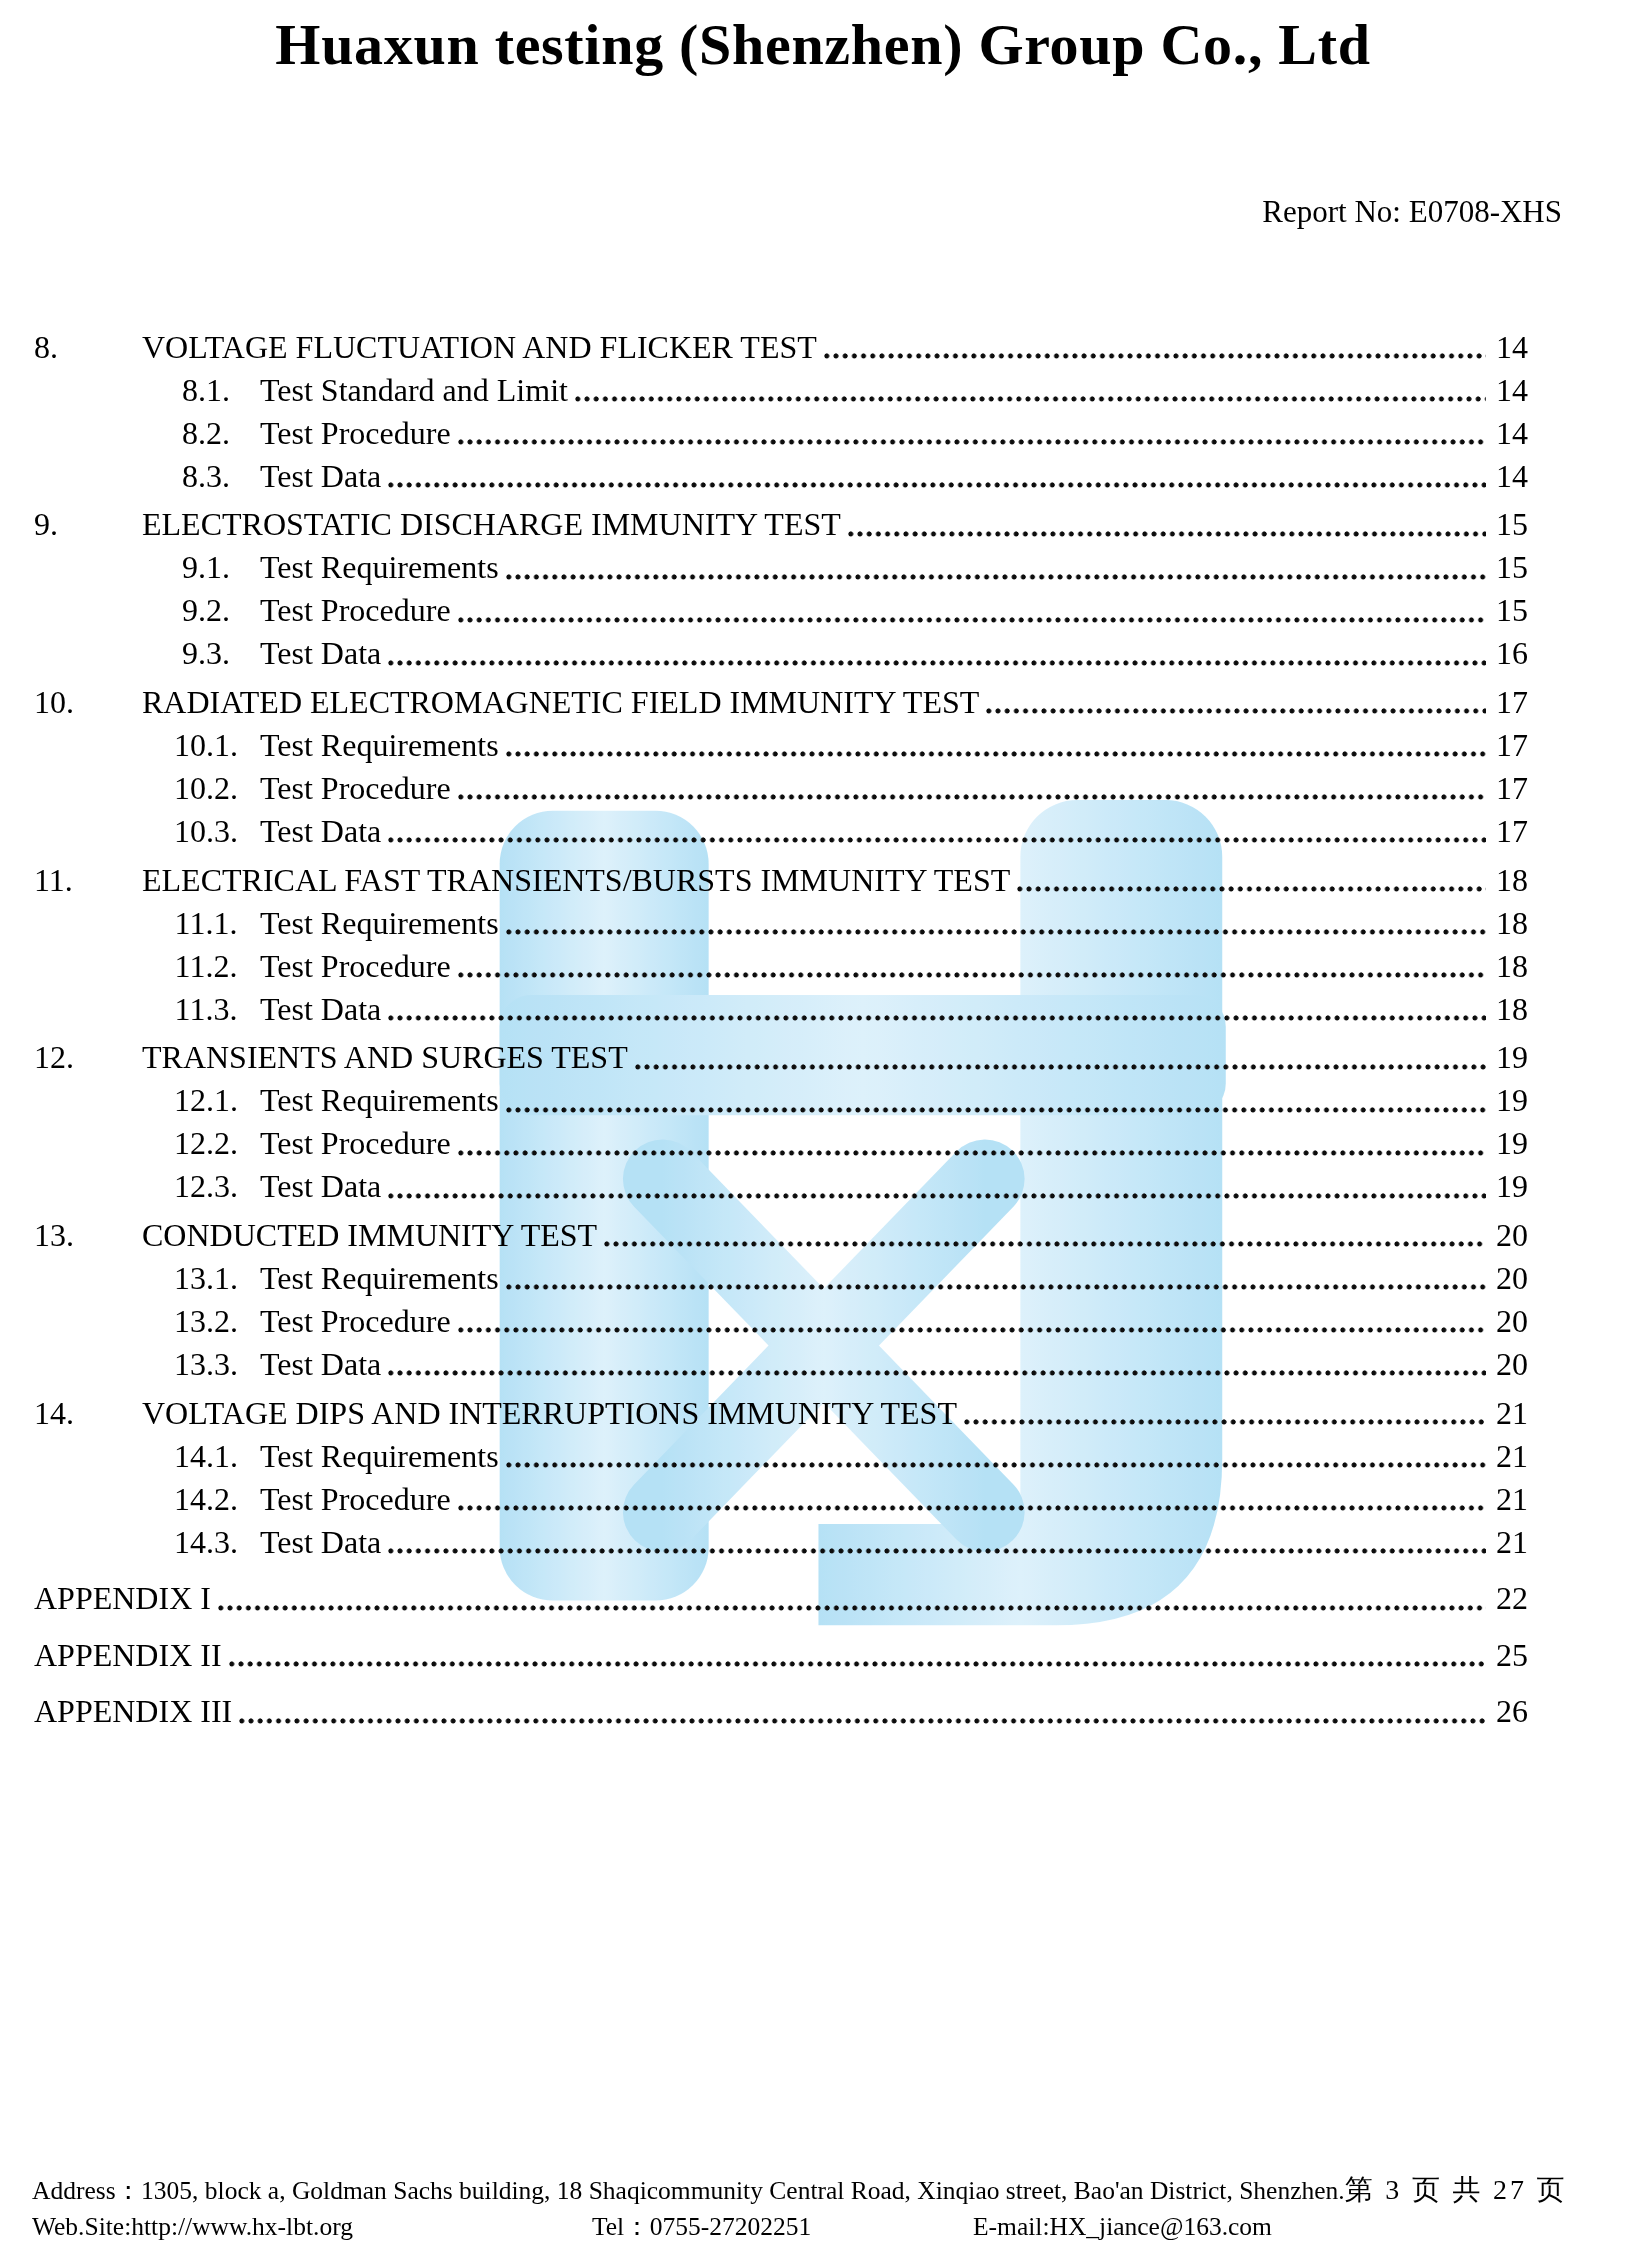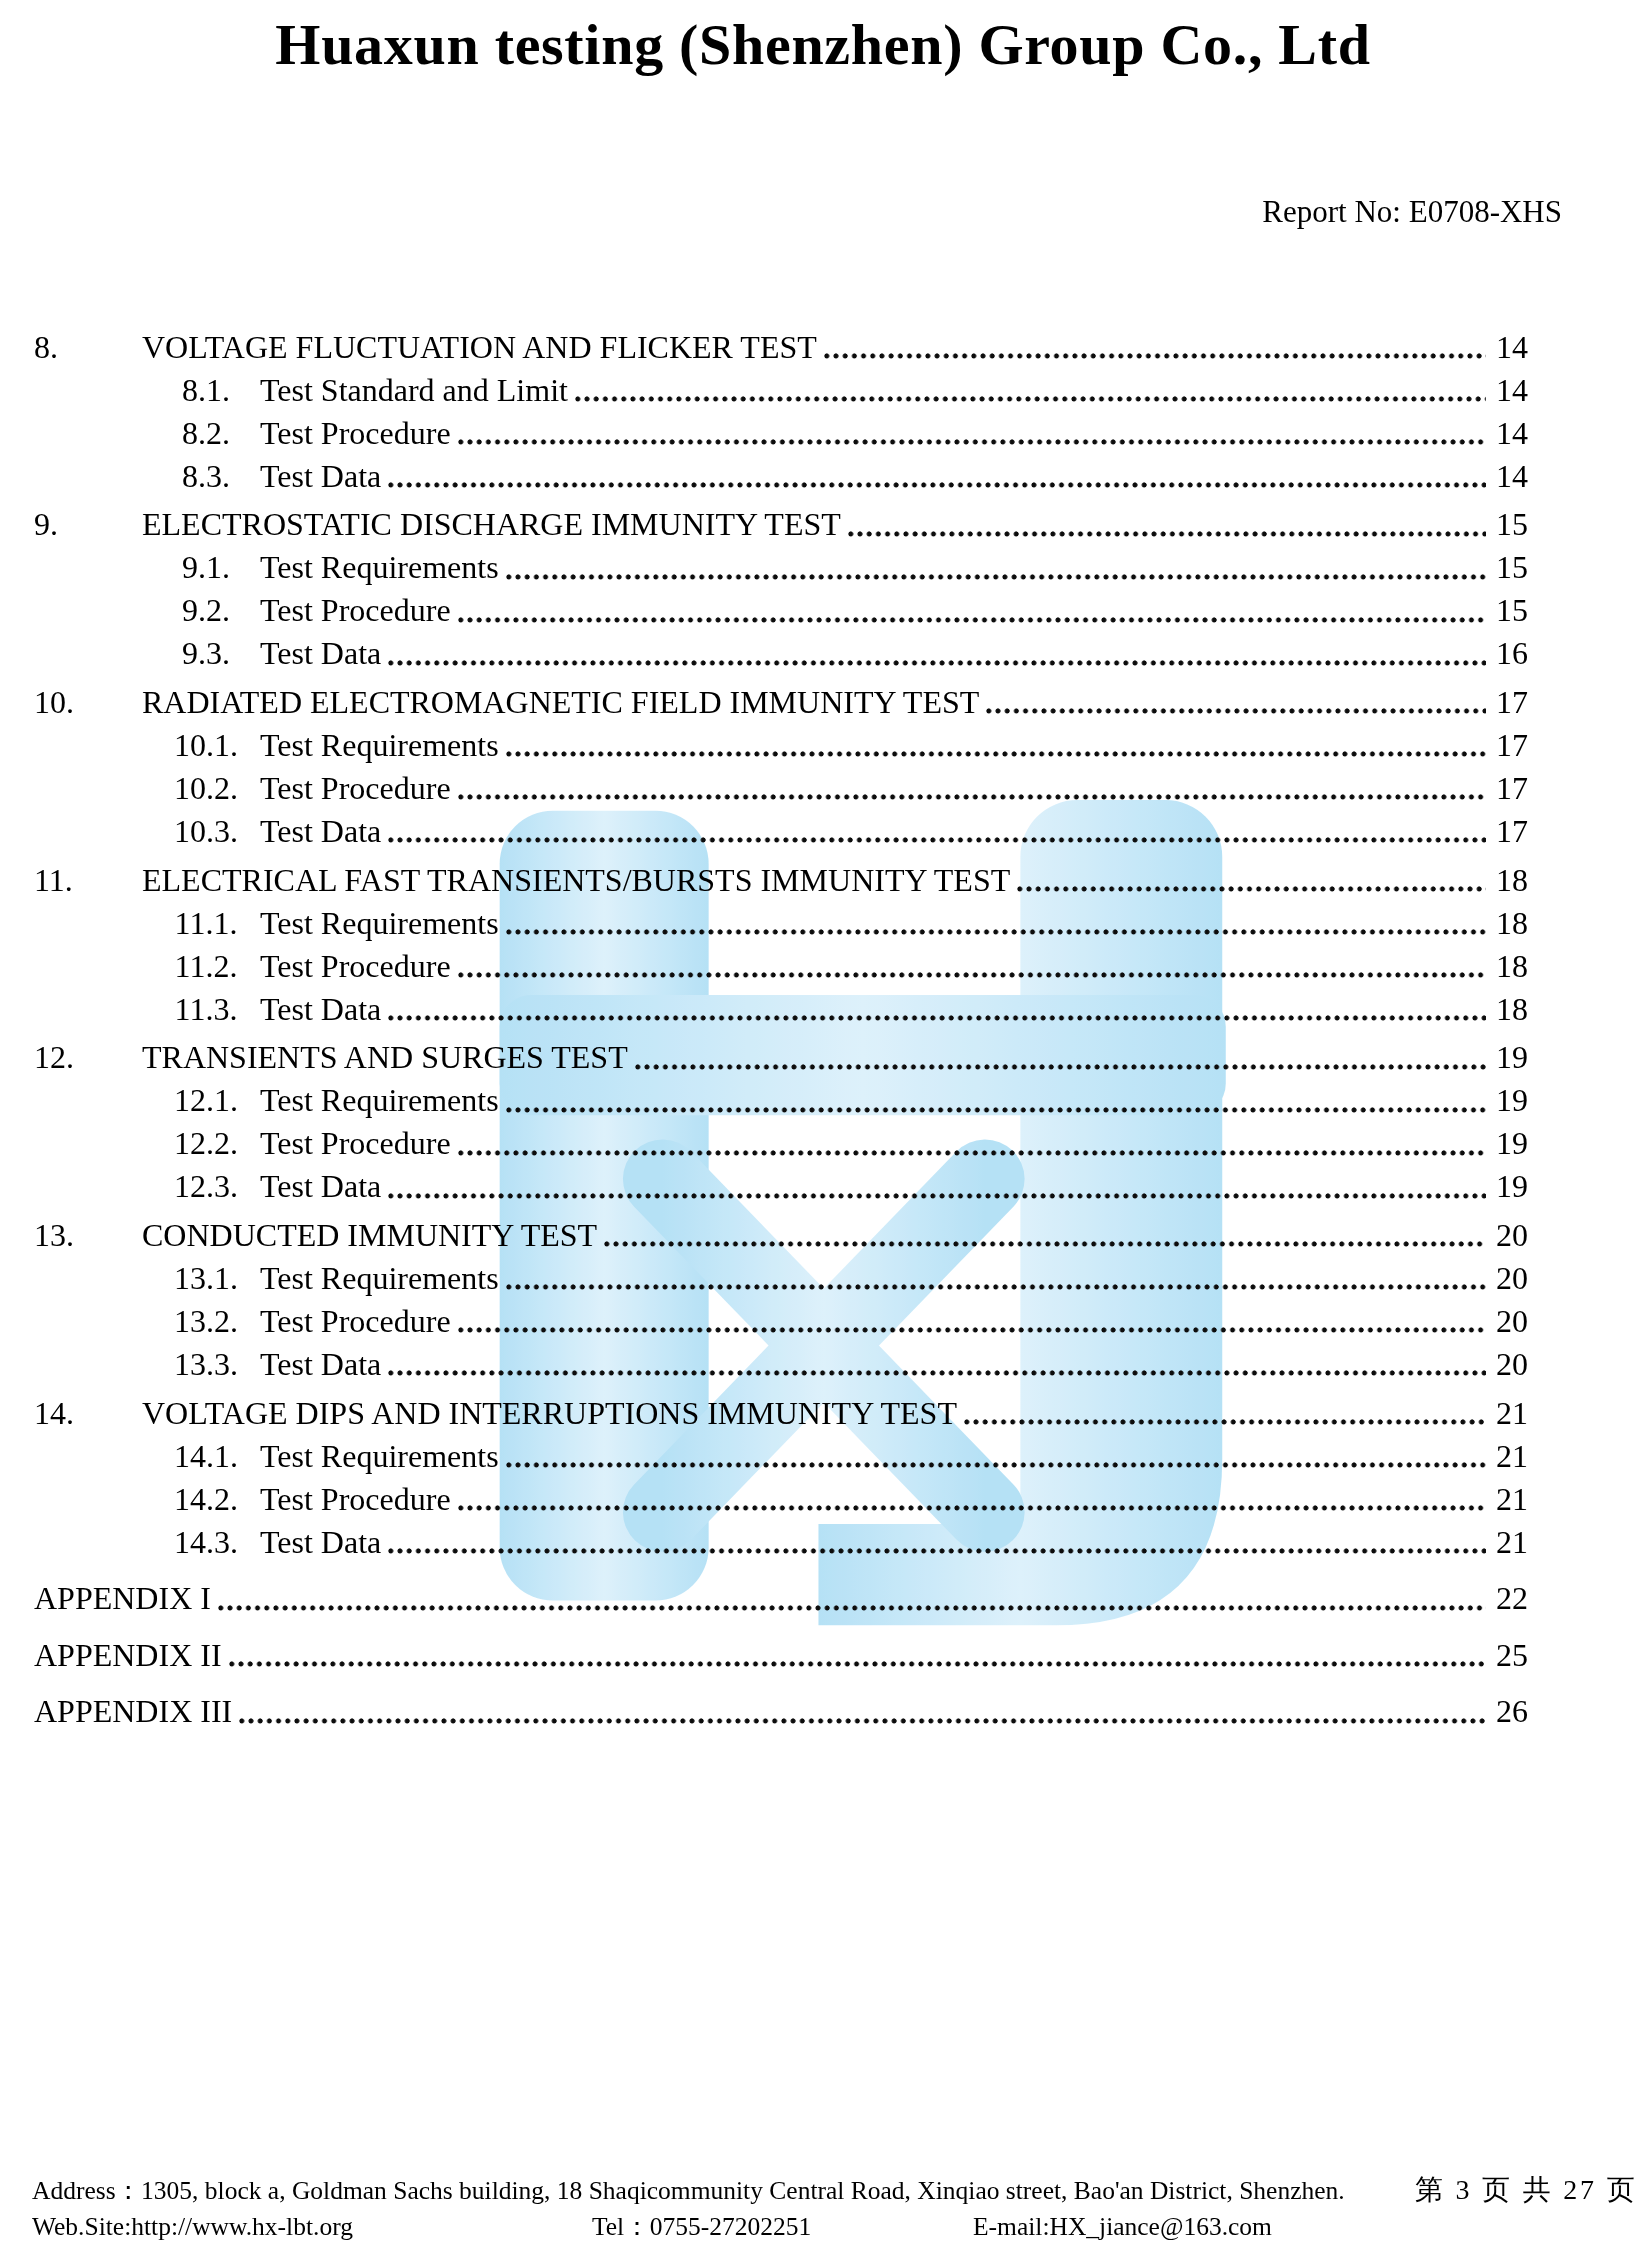--- a/index.html
+++ b/index.html
@@ -81,21 +81,21 @@
   }
 
   
   .footer{
     position:absolute;
     left:32px;right:8.5px;top:2171px;
     font-size:25.5px;
   }
   .footer-line1{
     display:flex;
-    justify-content:space-between;
+    justify-content:flex-start;
     align-items:baseline;
     height:37px;
     line-height:37px;
     white-space:nowrap;
   }
   .page-indicator{
     font-size:28px;
     letter-spacing:2.8px;
     flex:0 0 auto;
   }

